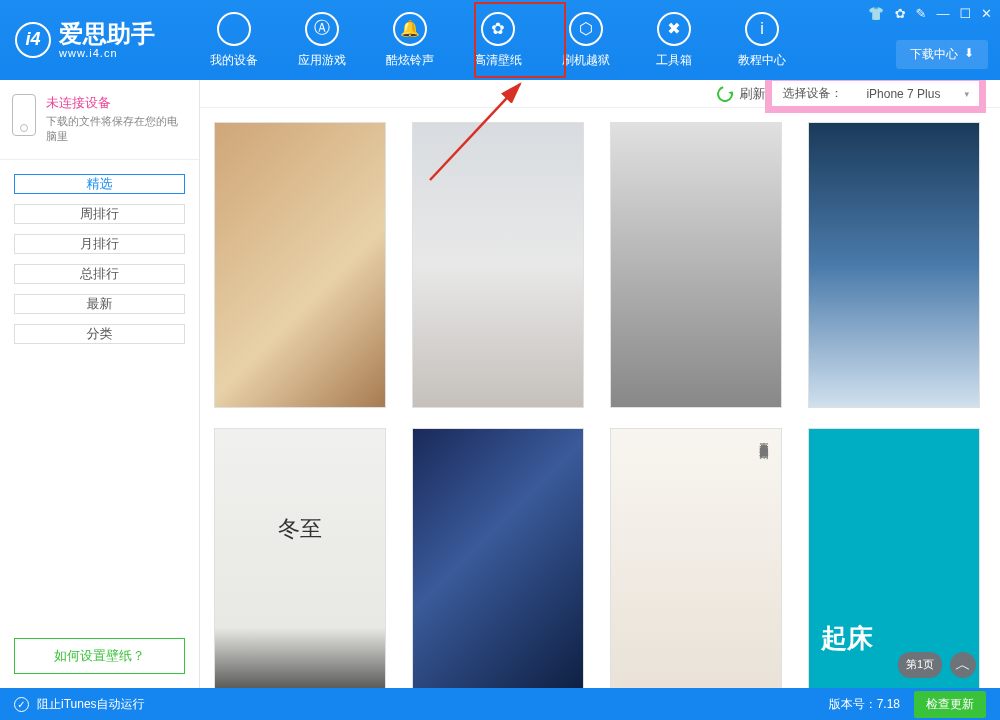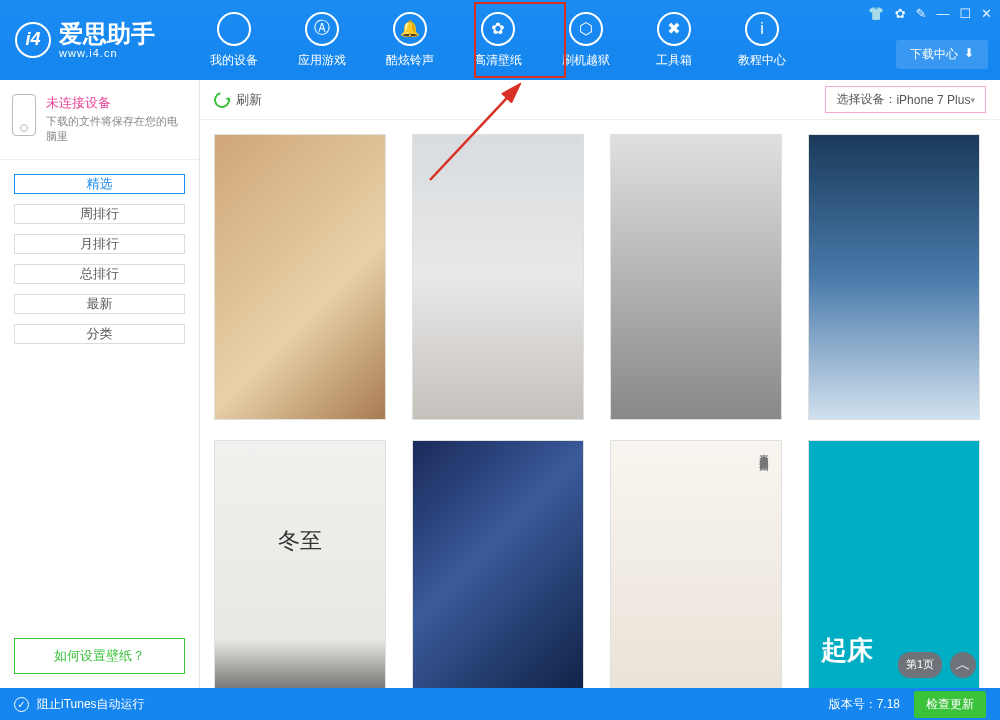--- a/index.html
+++ b/index.html
@@ -24,25 +24,25 @@
 .device-icon{width:26px;height:42px;border:1.5px solid #bbb;border-radius:4px;position:relative}
 .device-icon::after{content:"";position:absolute;bottom:3px;left:50%;transform:translateX(-50%);width:6px;height:6px;border:1px solid #bbb;border-radius:50%}
 .device-text .t1{font-size:13px;font-weight:normal;color:#ec4899}
 .device-text .t2{font-size:11px;color:#888;line-height:1.4;margin-top:2px}
 .cat-list{padding:14px;display:flex;flex-direction:column;gap:10px}
 .cat-item{height:20px;border:1px solid #ddd;display:flex;align-items:center;justify-content:center;font-size:13px;color:#555;cursor:pointer}
 .cat-item.active{border-color:#1b8cf2;color:#1b8cf2}
 .sidebar-footer{margin-top:auto;padding:14px}
 .help-link{height:36px;border:1px solid #3ac23a;color:#3ac23a;display:flex;align-items:center;justify-content:center;font-size:13px;cursor:pointer}
 .content{flex:1;display:flex;flex-direction:column;overflow:hidden}
-.toolbar{height:40px;display:flex;align-items:center;padding:0 14px;justify-content:space-between;border-bottom:1px solid #eee}
+.toolbar{height:28px;display:flex;align-items:center;padding:0 14px;justify-content:flex-end;border-bottom:1px solid #eee}
 .refresh{display:flex;align-items:center;gap:6px;font-size:13px;color:#555;cursor:pointer}
 .refresh-icon{width:16px;height:16px;border:2px solid #3ac23a;border-radius:50%;border-top-color:transparent;transform:rotate(30deg);position:relative}
 .refresh-icon::after{content:"";position:absolute;top:-3px;right:-2px;border:3px solid transparent;border-bottom-color:#3ac23a}
-.device-select{display:flex;align-items:center;gap:0;font-size:12px;color:#555;border:1px solid #f9a8d4;padding:4px 10px;cursor:pointer}
+.device-select{display:flex;align-items:center;gap:24px;font-size:12px;color:#555;border:7px solid #f9a8d4;padding:4px 10px;cursor:pointer}
 .chev{font-size:9px;color:#999}
 .grid{flex:1;padding:14px 14px 0 14px;display:grid;grid-template-columns:repeat(4,172px);gap:20px 26px;justify-content:start;overflow:hidden;position:relative}
 .thumb{width:172px;height:286px;background:#ccc;border:1px solid #e0e0e0;cursor:pointer;position:relative;overflow:hidden}
 .thumb.cat{background:linear-gradient(135deg,#cfa678 0%,#e8d1a8 60%,#a87b52 100%)}
 .thumb.girl1{background:linear-gradient(180deg,#d8dce0 0%,#e8e8e8 50%,#c5c0bb 100%)}
 .thumb.couple{background:linear-gradient(180deg,#e0e0e0 0%,#888 100%);filter:grayscale(1)}
 .thumb.winter{background:linear-gradient(180deg,#1a3a5a 0%,#4a7aaa 50%,#d0e0ee 100%)}
 .thumb.tree{background:linear-gradient(180deg,#f0f0ee 0%,#e8e8e4 70%,#222 100%)}
 .thumb.anime{background:linear-gradient(135deg,#1a2a5a 0%,#3a5a9a 40%,#0a1a3a 100%)}
 .thumb.girl2{background:linear-gradient(180deg,#f8f5f0 0%,#e8e0d5 100%)}

